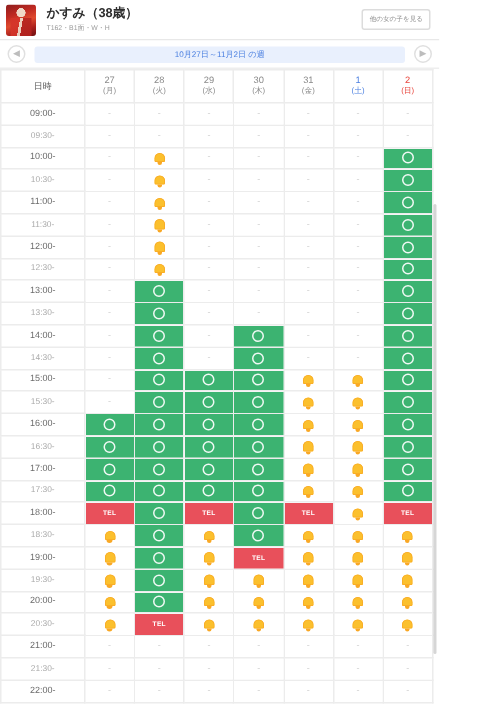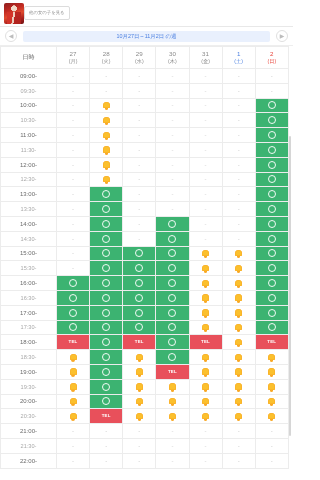--- a/index.html
+++ b/index.html
@@ -158,20 +158,24 @@
     background: rgba(0,0,0,.16);
   }
 </style>
 </head>
 <body>
 
 <div class="app">
 
   <div class="profile">
     <div class="avatar"></div>
+    <div class="profile-text">
+      <div class="profile-name">かすみ（38歳）</div>
+      <div class="profile-spec">T162・B1面・W・H</div>
+    </div>
     <div class="other-girls-btn">他の女の子を見る</div>
   </div>
 
   <div class="weeknav">
     <div class="nav-arrow">◀</div>
     <div class="week-badge">10月27日～11月2日 の週</div>
     <div class="nav-arrow">▶</div>
   </div>
 
   <div class="table-wrap">

